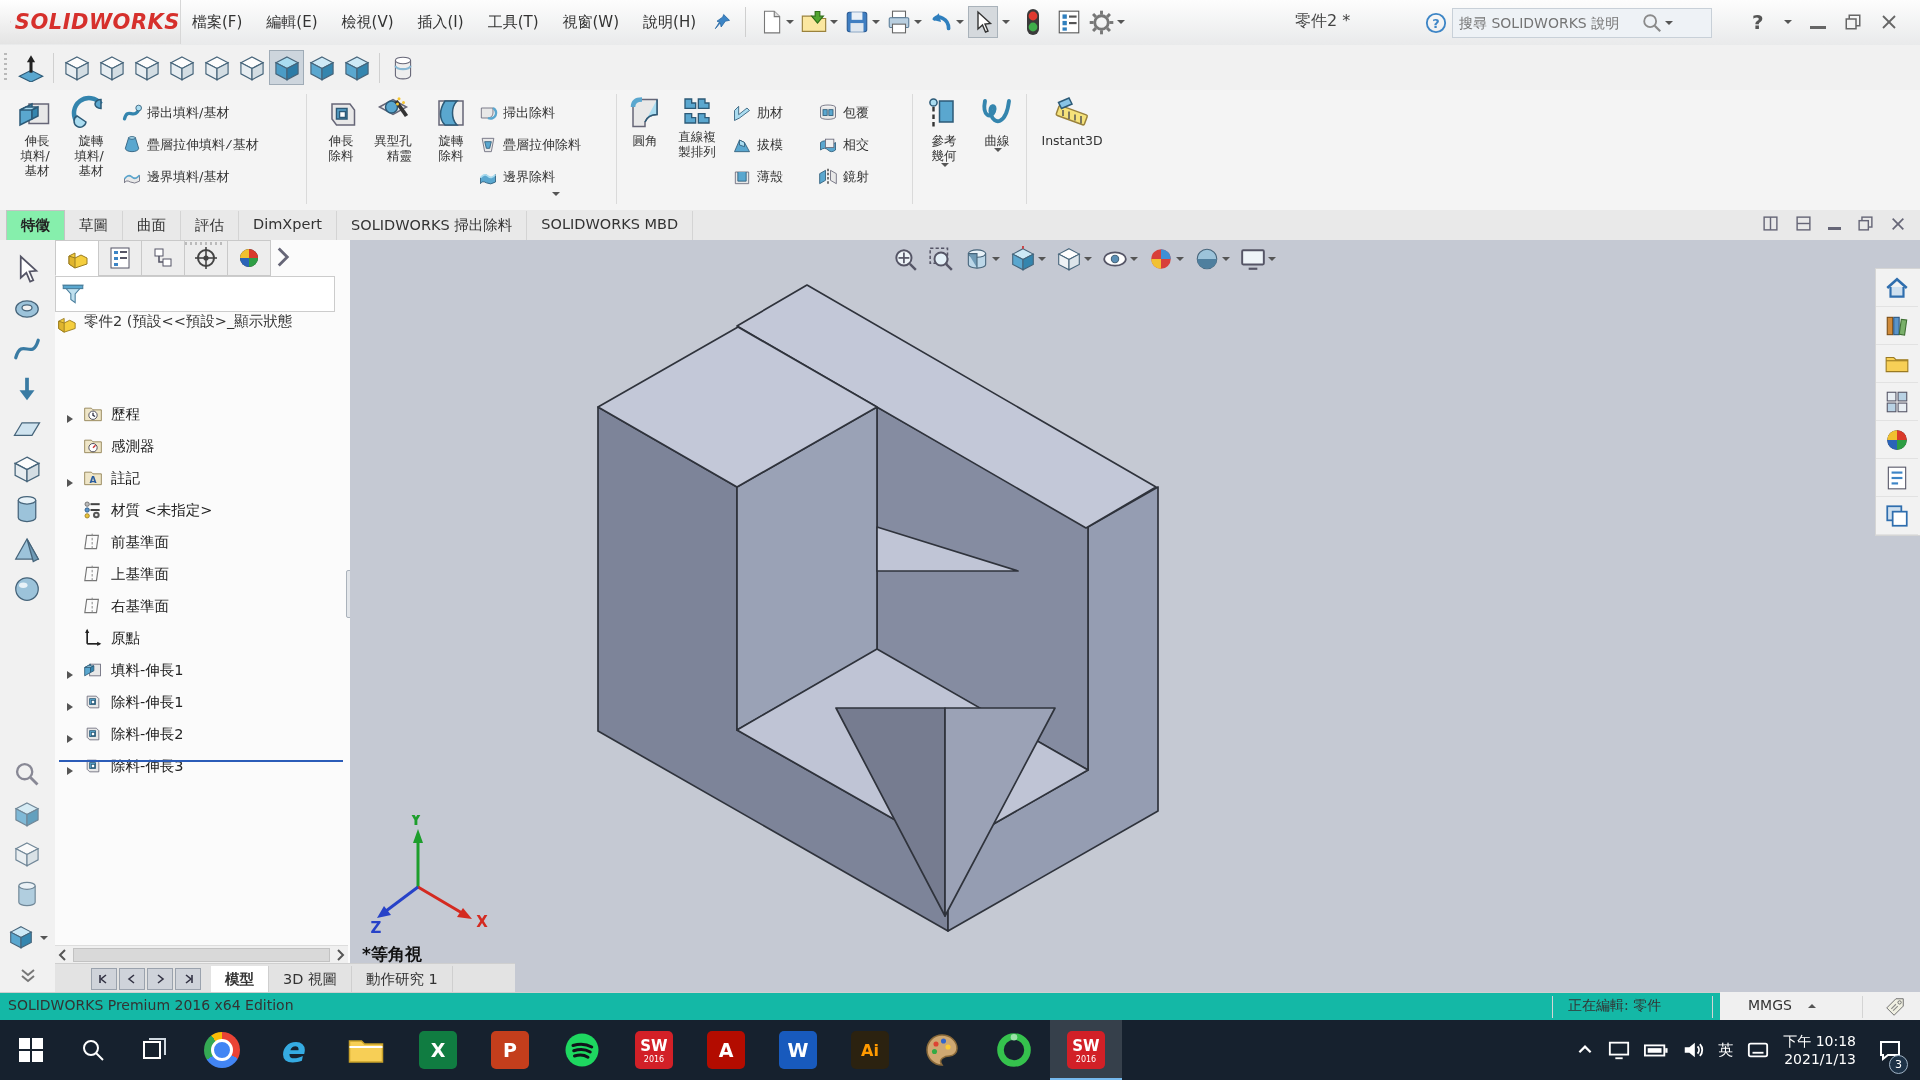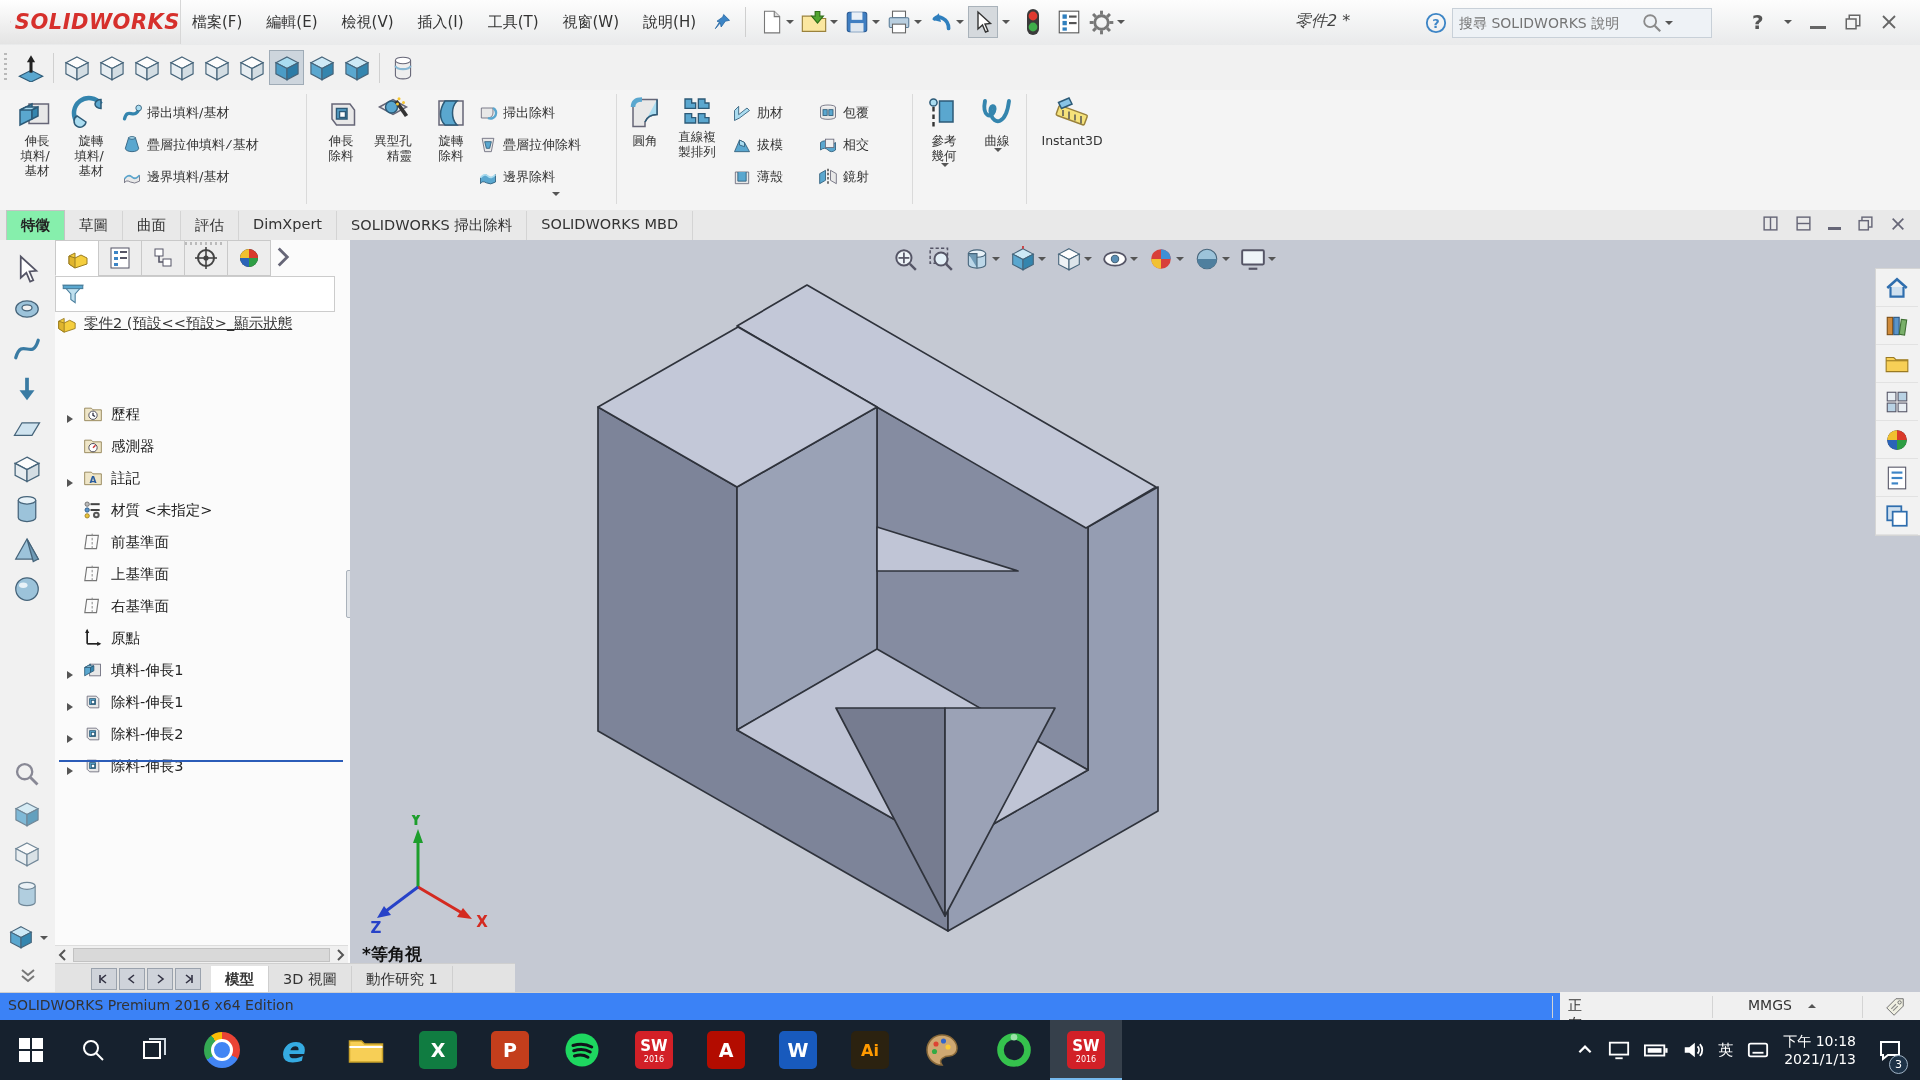--- a/index.html
+++ b/index.html
@@ -12,21 +12,21 @@
   
   .titlebar{left:0;top:0;width:1920px;height:45px;background:linear-gradient(#fdfdfd,#e9eaeb);border-bottom:1px solid #cfcfcf;}
   .logo{left:0;top:0;width:170px;height:44px;display:flex;align-items:center;padding-left:10px;background:linear-gradient(#fff,#e4e4e4);border-right:1px solid #d7d7d7;}
   .logo-text{color:#d6302c;font-weight:bold;font-size:21px;letter-spacing:.5px;font-style:italic;margin-left:4px;}
   .menubar{left:180px;top:0;height:44px;display:flex;align-items:center;}
   .menu-item{padding:6px 12px;font-size:15px;color:#333;cursor:default;}
   .qat{top:0;height:44px;display:flex;align-items:center;gap:2px;}
   .qbtn{display:flex;align-items:center;padding:3px 2px;}
   .dd{width:0;height:0;border-left:4px solid transparent;border-right:4px solid transparent;border-top:4px solid #555;margin-left:2px;}
   .ddu{width:0;height:0;border-left:4px solid transparent;border-right:4px solid transparent;border-bottom:4px solid #555;}
-  .doc-title{top:11px;font-size:16px;color:#444;font-style:italic;}
+  .doc-title{top:11px;font-size:16px;color:#444;}
   .searchwrap{top:8px;display:flex;align-items:center;}
   .searchbox{display:flex;align-items:center;background:#eef2f6;border:1px solid #c8d0d8;height:28px;width:250px;padding:0 4px;}
   .searchbox input{border:none;background:transparent;outline:none;font-size:14px;color:#667;width:180px;font-family:inherit;}
   .winctl{top:10px;display:flex;align-items:center;gap:18px;color:#555;}
   
   .viewbar{left:0;top:45px;width:1920px;height:45px;background:#f1f1f1;border-bottom:1px solid #dcdcdc;display:flex;align-items:center;}
   .vgrip{width:3px;height:30px;margin:0 6px 0 4px;background:repeating-linear-gradient(#b9b9b9 0 2px,transparent 2px 5px);}
   .vbtn{width:33px;height:33px;display:flex;align-items:center;justify-content:center;border:1px solid transparent;}
   .vbtn.sel{background:#cdd5dd;border:1px solid #9fabb6;}
   .vsep{width:1px;height:30px;background:#d0d0d0;margin:0 5px;}
@@ -46,40 +46,40 @@
   .docctl{position:absolute;right:14px;top:5px;display:flex;gap:16px;align-items:center;}
   
   .main{left:0;top:240px;width:1920px;height:752px;}
   .lefttools{left:0;top:0;width:55px;height:752px;background:#f1f1f1;border-right:1px solid #ddd;}
   .treepanel{left:55px;top:0;width:295px;height:723px;background:#fbfbfb;border-right:2px solid #b9bec6;}
   .ttabs{left:6px;top:8px;display:flex;}
   .ttab{width:42px;height:34px;display:flex;align-items:center;justify-content:center;border:1px solid #c9c9c9;background:#ededed;margin-right:-1px;}
   .ttab.active{background:#fff;border-bottom:1px solid #fff;}
   .filter{left:6px;top:50px;width:278px;height:34px;border:1px solid #ccc;background:#fff;display:flex;align-items:center;}
   .filter input{border:none;outline:none;flex:1;font-family:inherit;font-size:13px;}
-  .troot{left:6px;top:96px;display:flex;align-items:center;white-space:nowrap;overflow:hidden;width:288px;text-decoration:underline;}
+  .troot{left:6px;top:96px;display:flex;white-space:nowrap;overflow:hidden;width:288px;}
   .titem{left:0;width:295px;height:32px;display:flex;align-items:center;white-space:nowrap;margin-top:28px;}
   .texp{width:10px;height:10px;margin-left:10px;}
   .titem .ico{width:20px;height:20px;margin-left:8px;}
   .titem span.lbl{font-size:14.5px;margin-left:8px;color:#222;}
   .rollback{left:4px;width:284px;height:0;border-top:2px solid #2b5cb8;}
   .hscroll{left:0;top:705px;width:293px;height:18px;background:#f0f0f0;border-top:1px solid #ddd;display:flex;align-items:center;}
   .viewport{left:350px;top:0;width:1570px;height:752px;background:#c5c9d3;}
   .headsup{left:540px;top:4px;display:flex;align-items:center;gap:6px;}
   .hbtn{display:flex;align-items:center;padding:2px;}
   .hbtn .ico{width:26px;height:26px;}
   .viewlabel{left:12px;top:703px;font-size:17px;font-weight:bold;color:#111;}
   .bottombar{left:55px;top:723px;width:460px;height:29px;background:#e3e3e3;border-top:1px solid #cfcfcf;display:flex;align-items:center;}
   .btab{padding:4px 14px;font-size:14.5px;color:#333;border-right:1px solid #cfcfcf;height:18px;}
   .btab.active{background:#fff;font-weight:bold;}
   .navbtn{width:24px;height:20px;background:#cfd3da;border:1px solid #9aa2ad;display:flex;align-items:center;justify-content:center;margin-right:2px;}
   .taskpane{right:0;top:28px;width:44px;background:#f2f2f2;border:1px solid #d5d5d5;border-right:none;}
   .tpico{width:42px;height:37px;display:flex;align-items:center;justify-content:center;border-bottom:1px solid #e2e2e2;}
   
-  .statusbar{left:0;top:992px;width:1560px;height:28px;background:#3b82f6;border-top:1px solid #cfcfcf;font-size:14px;color:#333;}
+  .statusbar{left:0;top:992px;width:1720px;height:28px;background:#14b8a6;border-top:1px solid #cfcfcf;font-size:14px;color:#333;}
   .sdiv{top:3px;width:1px;height:22px;background:#d4d4d4;}
   
   .taskbar{left:0;top:1020px;width:1920px;height:60px;background:#16212e;display:flex;align-items:stretch;}
   .tb-left{display:flex;align-items:stretch;}
   .tb-cell{width:62px;display:flex;align-items:center;justify-content:center;}
   .tb-app{width:72px;display:flex;align-items:center;justify-content:center;position:relative;}
   .tb-app.active{background:rgba(255,255,255,.14);box-shadow:inset 0 -2px 0 #76b9ed;}
   .gsq{width:38px;height:38px;border-radius:5px;display:flex;flex-direction:column;align-items:center;justify-content:center;color:#fff;font-weight:bold;font-size:19px;}
   .tray{margin-left:auto;display:flex;align-items:center;gap:14px;padding-right:10px;color:#fff;}
   .clock{text-align:right;font-size:14px;line-height:18px;color:#fff;}

